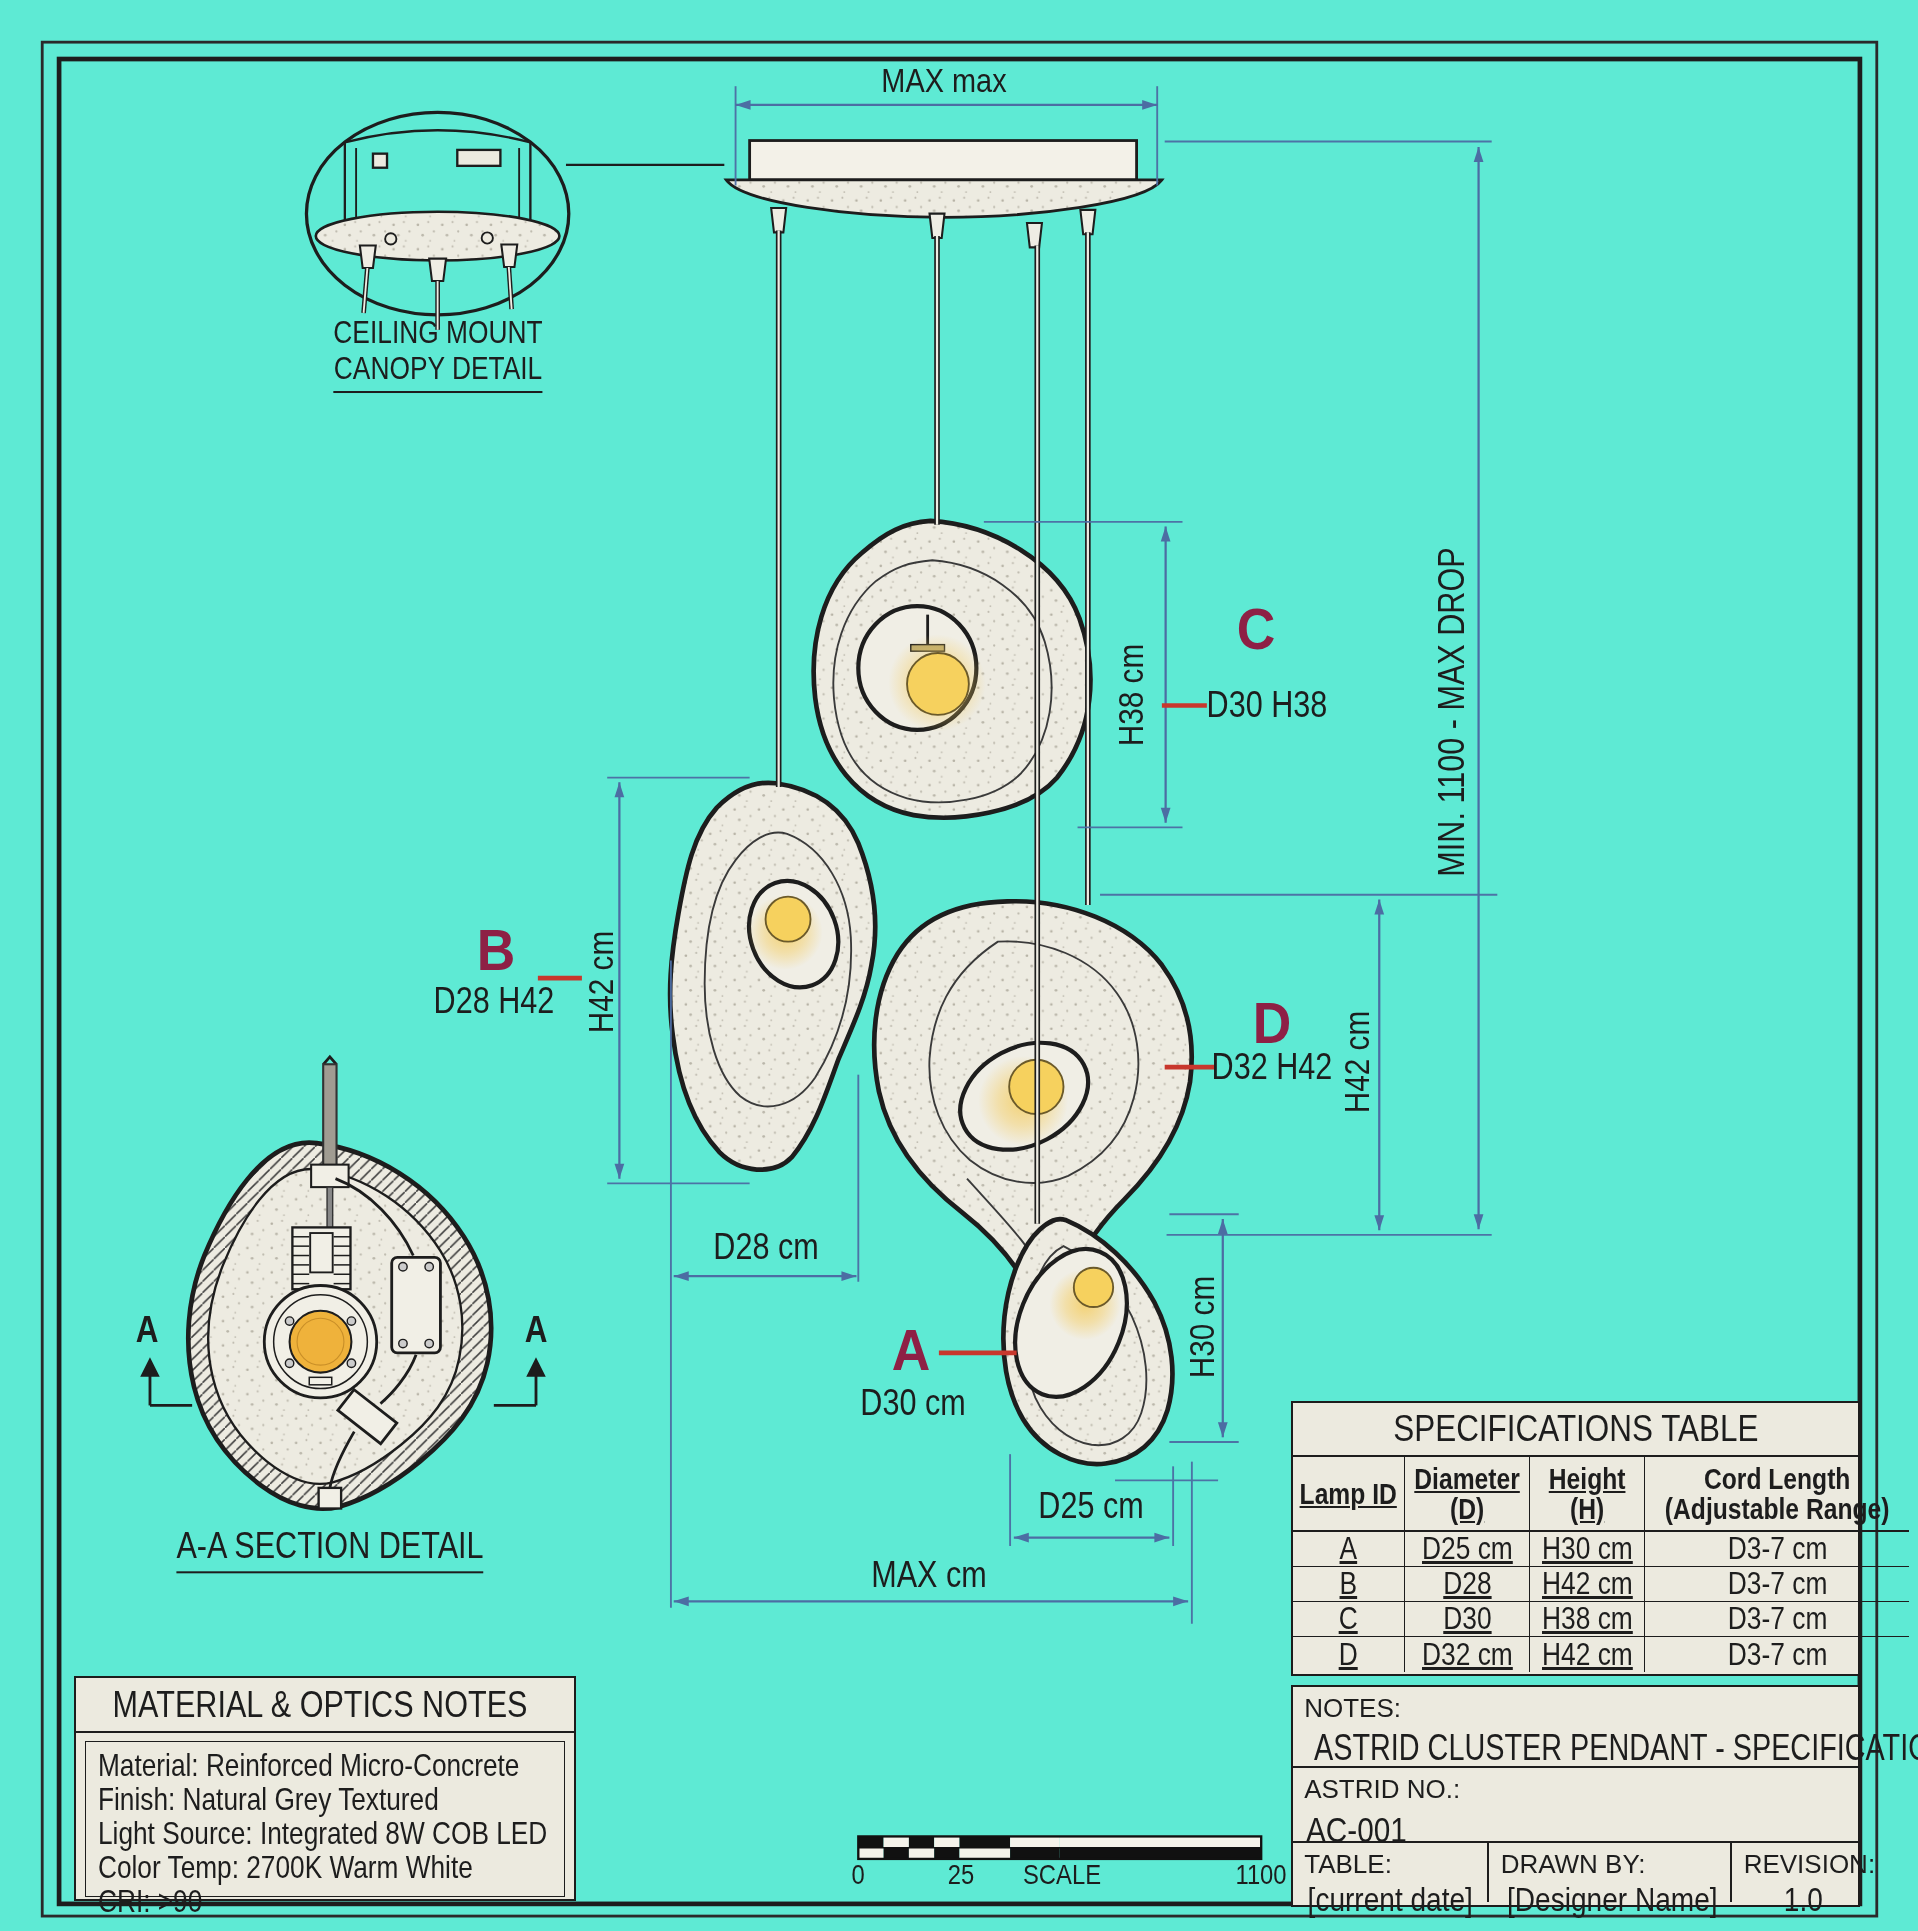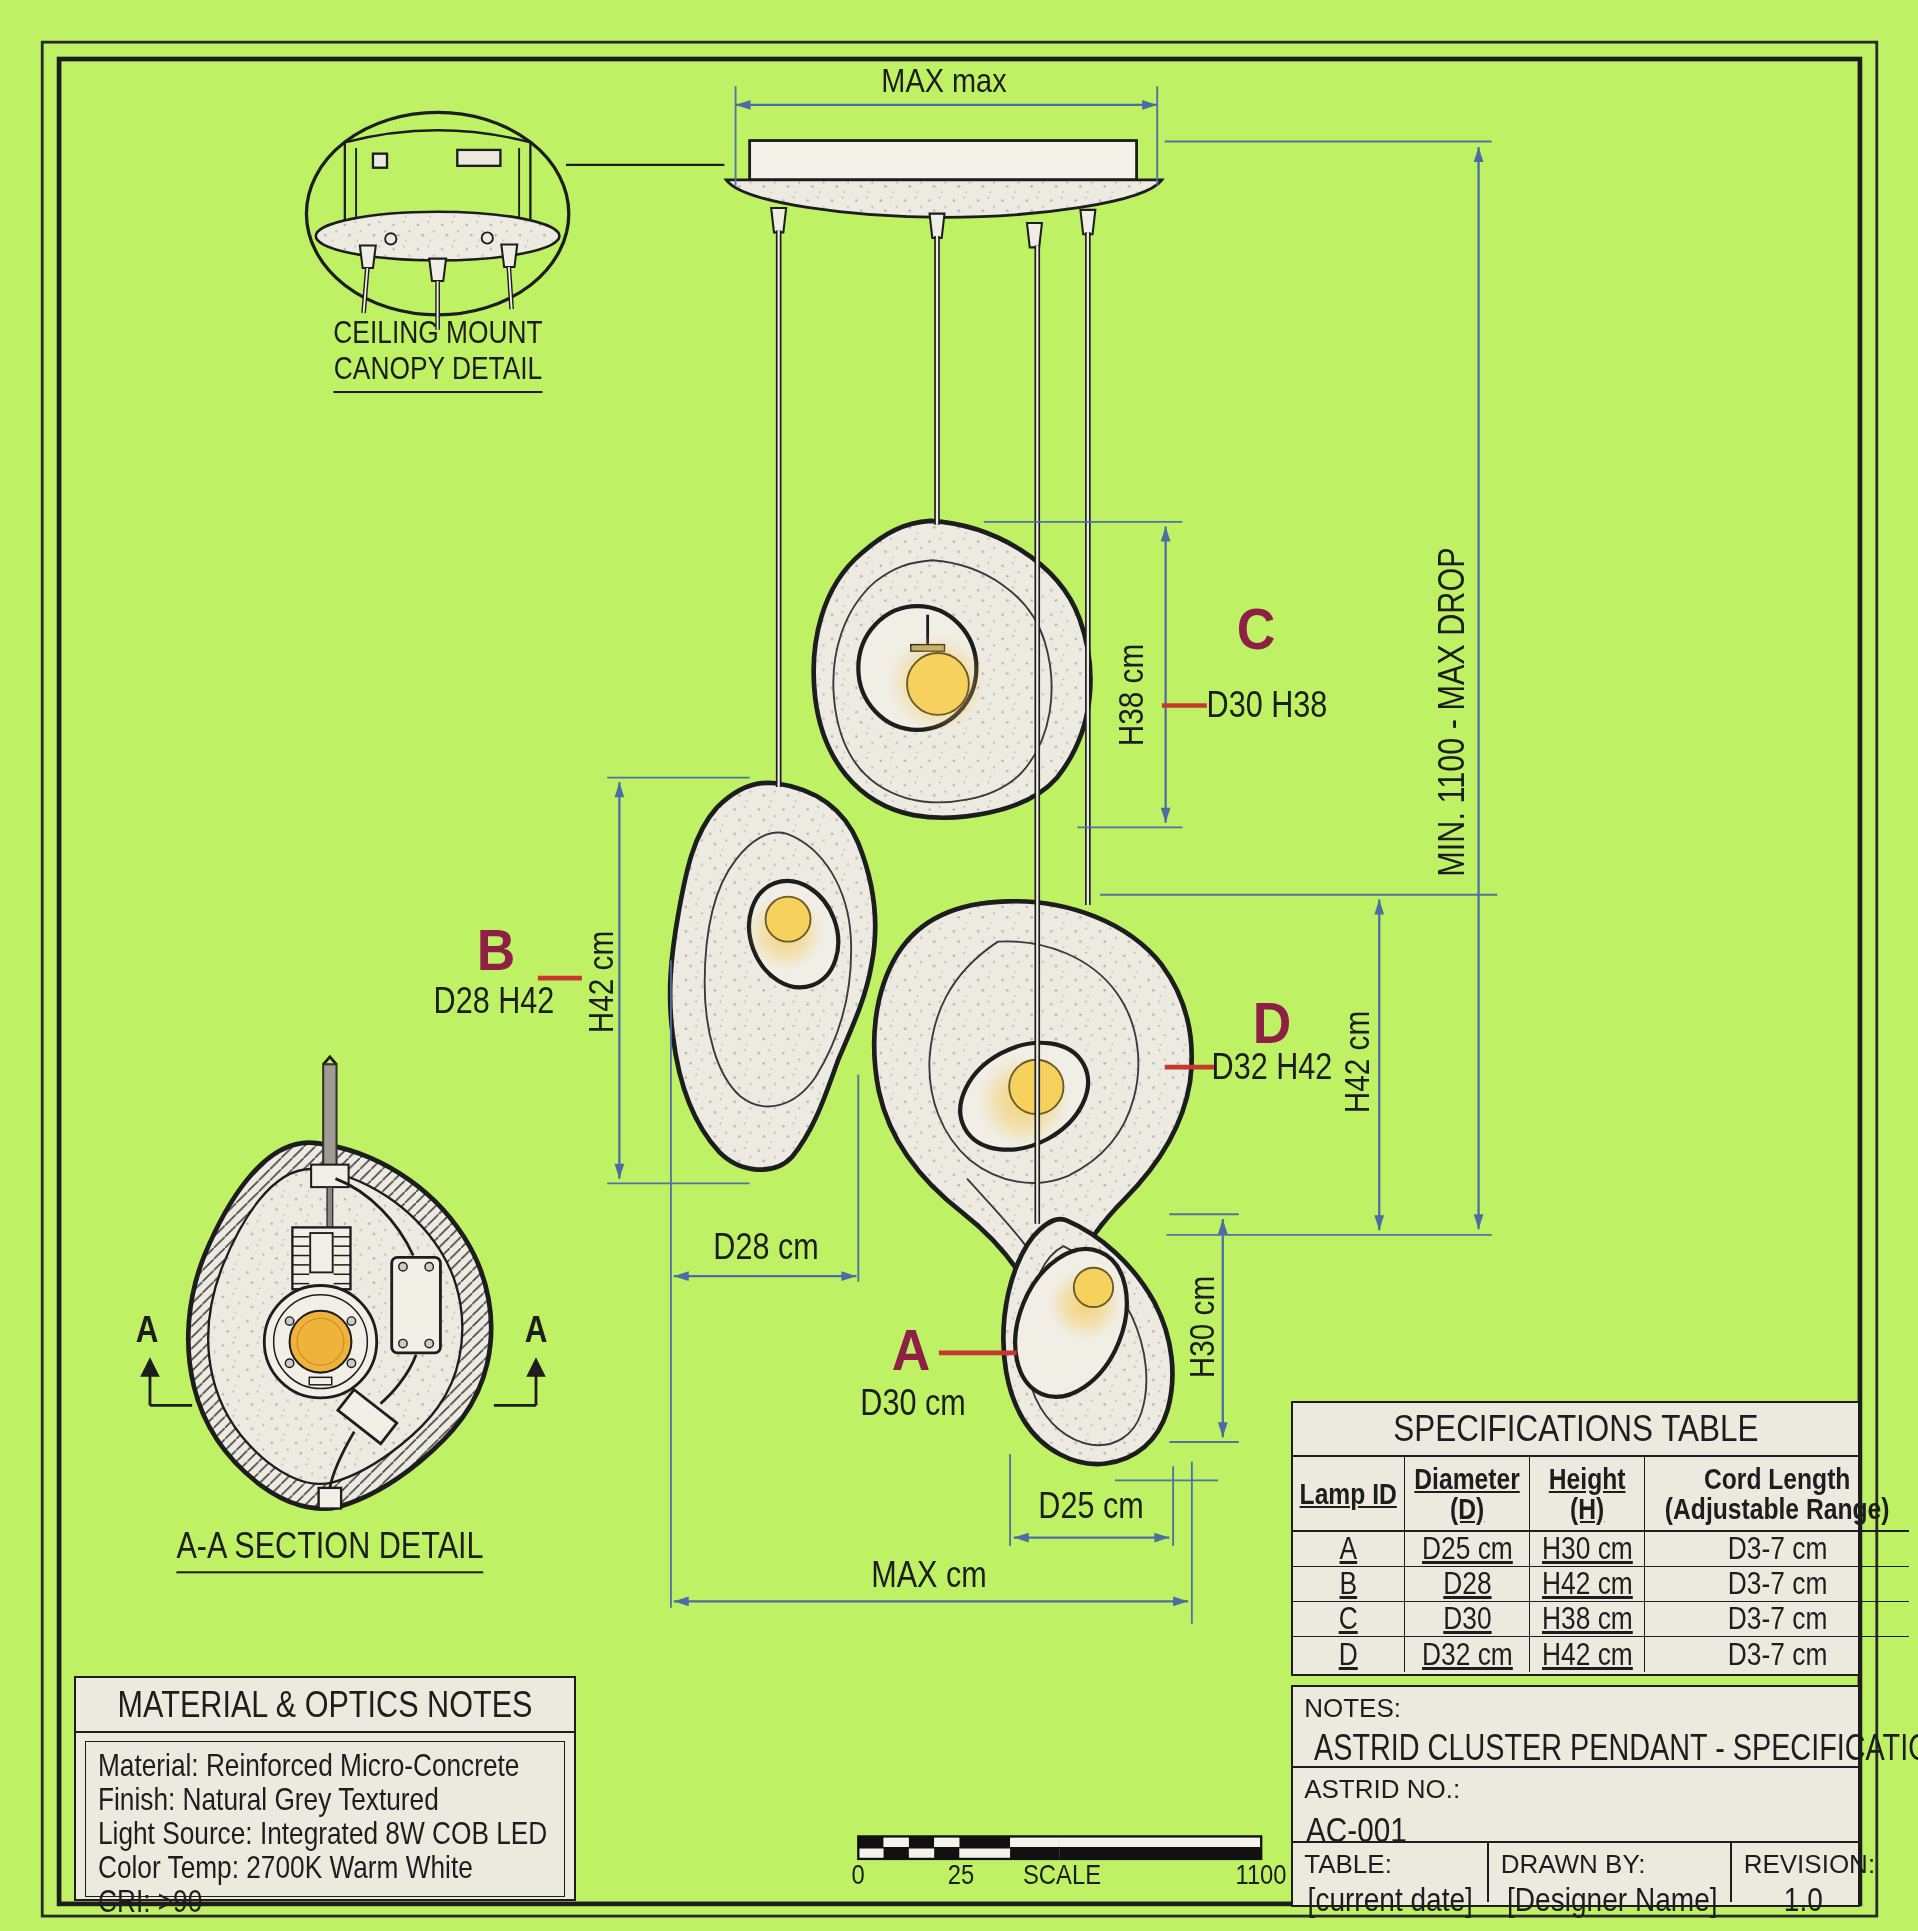--- a/index.html
+++ b/index.html
@@ -1,29 +1,29 @@
 <!DOCTYPE html>
 <html style="font-size:15px"><head>
 <meta charset="utf-8">
 <style>
   html,body{margin:0;padding:0;background:#ebe8e0;}
-  #page{position:relative;width:1919px;height:1932px;background:#bef264;overflow:hidden;
+  #page{position:relative;width:1919px;height:1932px;background:#5eead4;overflow:hidden;
         font-family:"Liberation Sans","DejaVu Sans",sans-serif;color:#1d1d1d;}
   svg{position:absolute;left:0;top:0;}
   .t{position:absolute;white-space:nowrap;transform:translate(-50%,-50%) scaleX(0.85);
      color:#1d1d1d;text-align:center;line-height:1.15;}
   .rot{position:absolute;white-space:nowrap;transform:translate(-50%,-50%) rotate(-90deg) scaleX(0.85);}
   .fs30{font-size:28px;} .fs33{font-size:31px;} .fs36{font-size:34px;}
   .fs37{font-size:35px;} .fs38{font-size:36px;} .fs40{font-size:37px;font-weight:700;}
   .big{font-size:58px;font-weight:700;color:#8e2045;transform:translate(-50%,-50%) scaleX(0.92);}
   .under{border-bottom:2.8px solid #1d1d1d;padding-bottom:4.7px;}
   
   .notes{position:absolute;left:74px;top:1676px;width:502px;height:225px;border:2.8px solid #1d1d1d;
          box-sizing:border-box;background:#eceadf;}
-  .notes-title{height:53px;border-bottom:2.8px solid #1d1d1d;display:flex;align-items:center;justify-content:center;}
+  .notes-title{height:53px;border-bottom:2.8px solid #1d1d1d;display:flex;align-items:center;}
   .notes-title span{font-size:36px;transform:scaleX(0.85);white-space:nowrap;}
   .notes-inner{margin:8.4px 9.4px;border:1.9px solid #1d1d1d;padding:5.6px 11.2px;height:142px;}
   .nline{font-size:32px;line-height:34px;transform:scaleX(0.82);transform-origin:left center;white-space:nowrap;}
   
   .spec{position:absolute;left:1291px;top:1401px;width:569px;height:275px;border:2.8px solid #1d1d1d;
         box-sizing:border-box;background:#eceadf;}
   .spec-title{height:52px;border-bottom:2.8px solid #1d1d1d;display:flex;align-items:center;justify-content:center;}
   .spec-title span{font-size:37px;transform:scaleX(0.85);white-space:nowrap;}
   .spec-grid{display:grid;grid-template-columns:112px 125px 115px auto;}
   .hc,.dc{display:flex;align-items:center;justify-content:center;flex-direction:column;box-sizing:border-box;}

